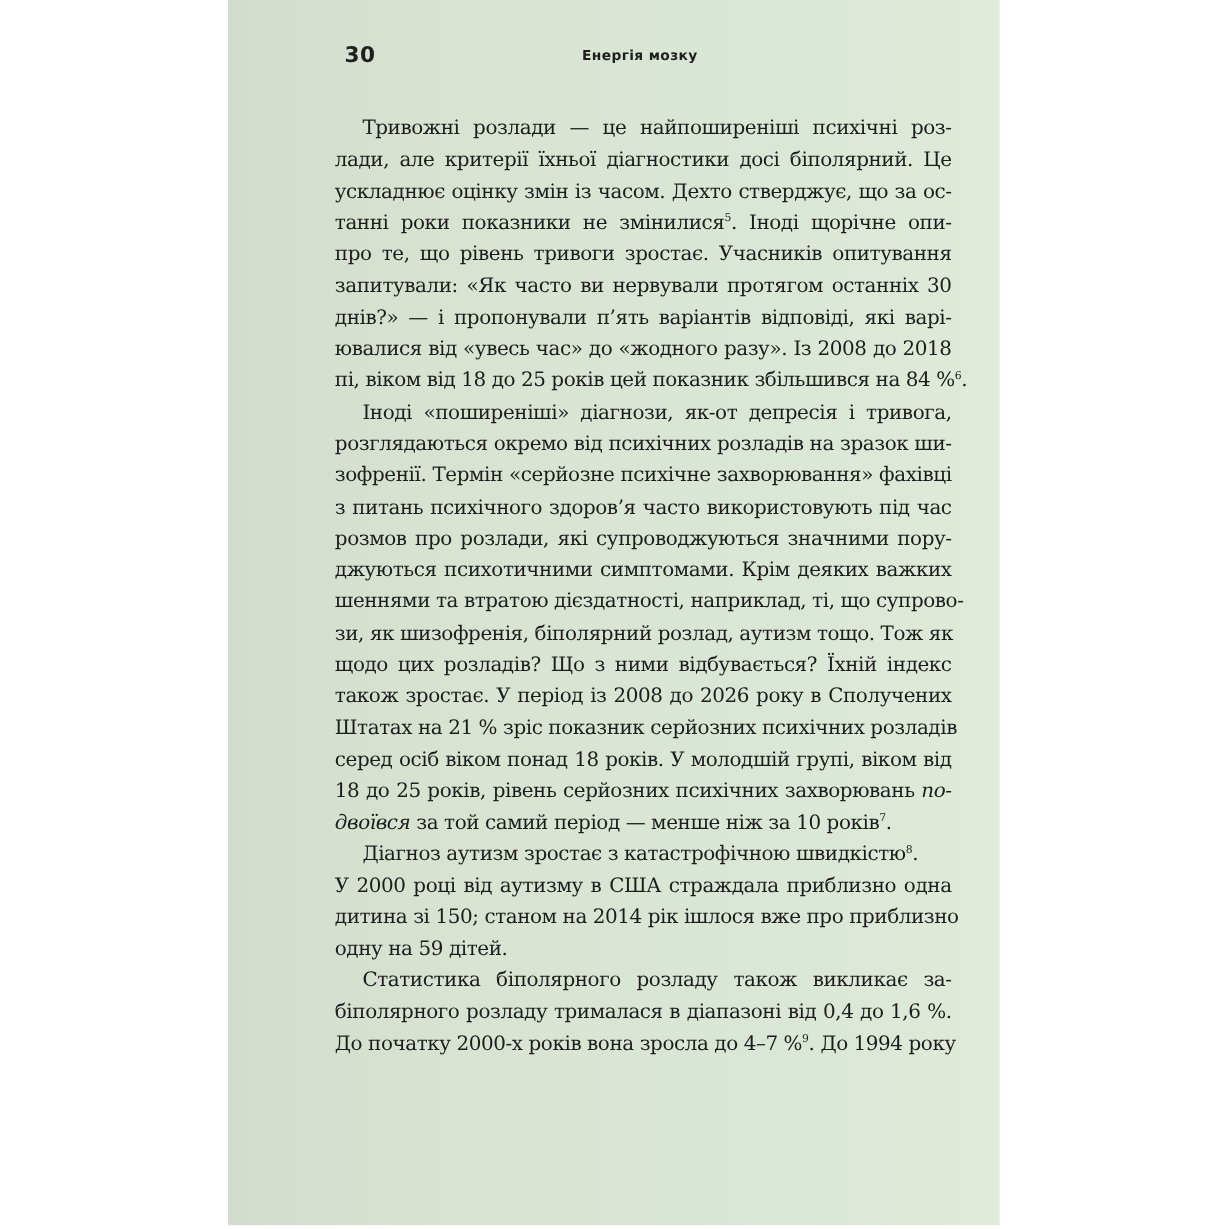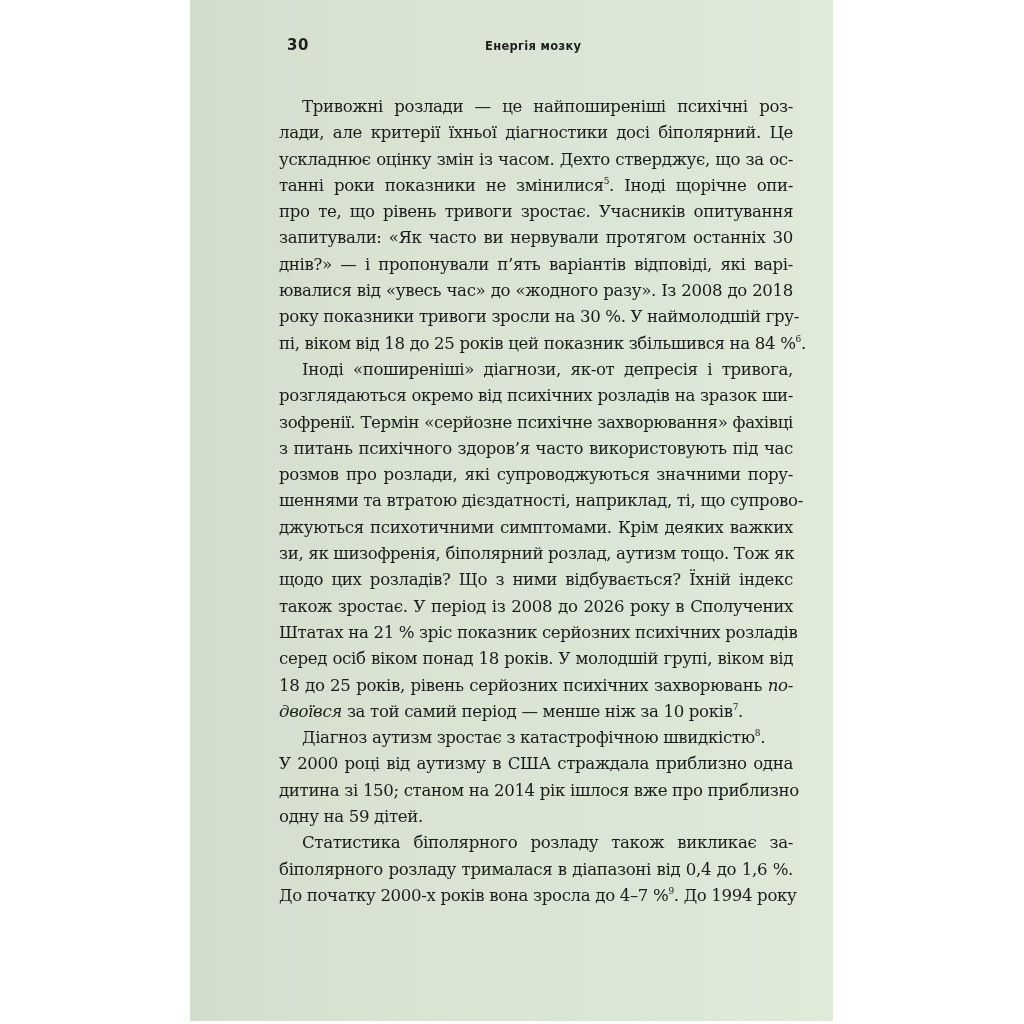--- a/index.html
+++ b/index.html
@@ -25,21 +25,21 @@
     width: 643px;
     height: 20px;
     font-family: "DejaVu Sans", sans-serif;
     font-weight: bold;
     color: #1e1e1e;
   }
   .page-number {
     position: absolute;
     left: 97px;
     top: 0;
-    font-size: 15px;
+    font-size: 18px;
     letter-spacing: 0.5px;
   }
   .running-title {
     position: absolute;
     left: 295px;
     top: 3px;
     font-size: 11.5px;
     letter-spacing: 0.3px;
   }
   .body-text {
@@ -89,32 +89,31 @@
 
     <div>
       <span class="line indent">Тривожні розлади — це найпоширеніші психічні роз-</span>
       <span class="line">лади, але критерії їхньої діагностики досі біполярний. Це</span>
       <span class="line">ускладнює оцінку змін із часом. Дехто стверджує, що за ос-</span>
       <span class="line"><span>танні роки показники не змінилися</span><sup>5</sup><span>. Іноді щорічне опи-</span></span>
       <span class="line">про те, що рівень тривоги зростає. Учасників опитування</span>
       <span class="line">запитували: «Як часто ви нервували протягом останніх 30</span>
       <span class="line">днів?» — і пропонували п’ять варіантів відповіді, які варі-</span>
       <span class="line">ювалися від «увесь час» до «жодного разу». Із 2008 до 2018</span>
-      <span class="line">року показники тривоги зросли на 30 %. У наймолодшій гру-</span>
       <span class="line last"><span>пі, віком від 18 до 25 років цей показник збільшився на 84 %</span><sup>6</sup><span>.</span></span>
     </div>
 
     <div>
       <span class="line indent">Іноді «поширеніші» діагнози, як-от депресія і тривога,</span>
       <span class="line">розглядаються окремо від психічних розладів на зразок ши-</span>
       <span class="line">зофренії. Термін «серйозне психічне захворювання» фахівці</span>
       <span class="line">з питань психічного здоров’я часто використовують під час</span>
       <span class="line">розмов про розлади, які супроводжуються значними пору-</span>
+      <span class="line">джуються психотичними симптомами. Крім деяких важких</span>
       <span class="line">шеннями та втратою дієздатності, наприклад, ті, що супрово-</span>
-      <span class="line">джуються психотичними симптомами. Крім деяких важких</span>
       <span class="line">зи, як шизофренія, біполярний розлад, аутизм тощо. Тож як</span>
       <span class="line">щодо цих розладів? Що з ними відбувається? Їхній індекс</span>
       <span class="line">також зростає. У період із 2008 до 2026 року в Сполучених</span>
       <span class="line">Штатах на 21 % зріс показник серйозних психічних розладів</span>
       <span class="line">серед осіб віком понад 18 років. У молодшій групі, віком від</span>
       <span class="line"><span>18 до 25 років, рівень серйозних психічних захворювань </span><em>по-</em></span>
       <span class="line last"><em>двоївся</em> <span>за той самий період — менше ніж за 10 років</span><sup>7</sup><span>.</span></span>
     </div>
 
     <div>

